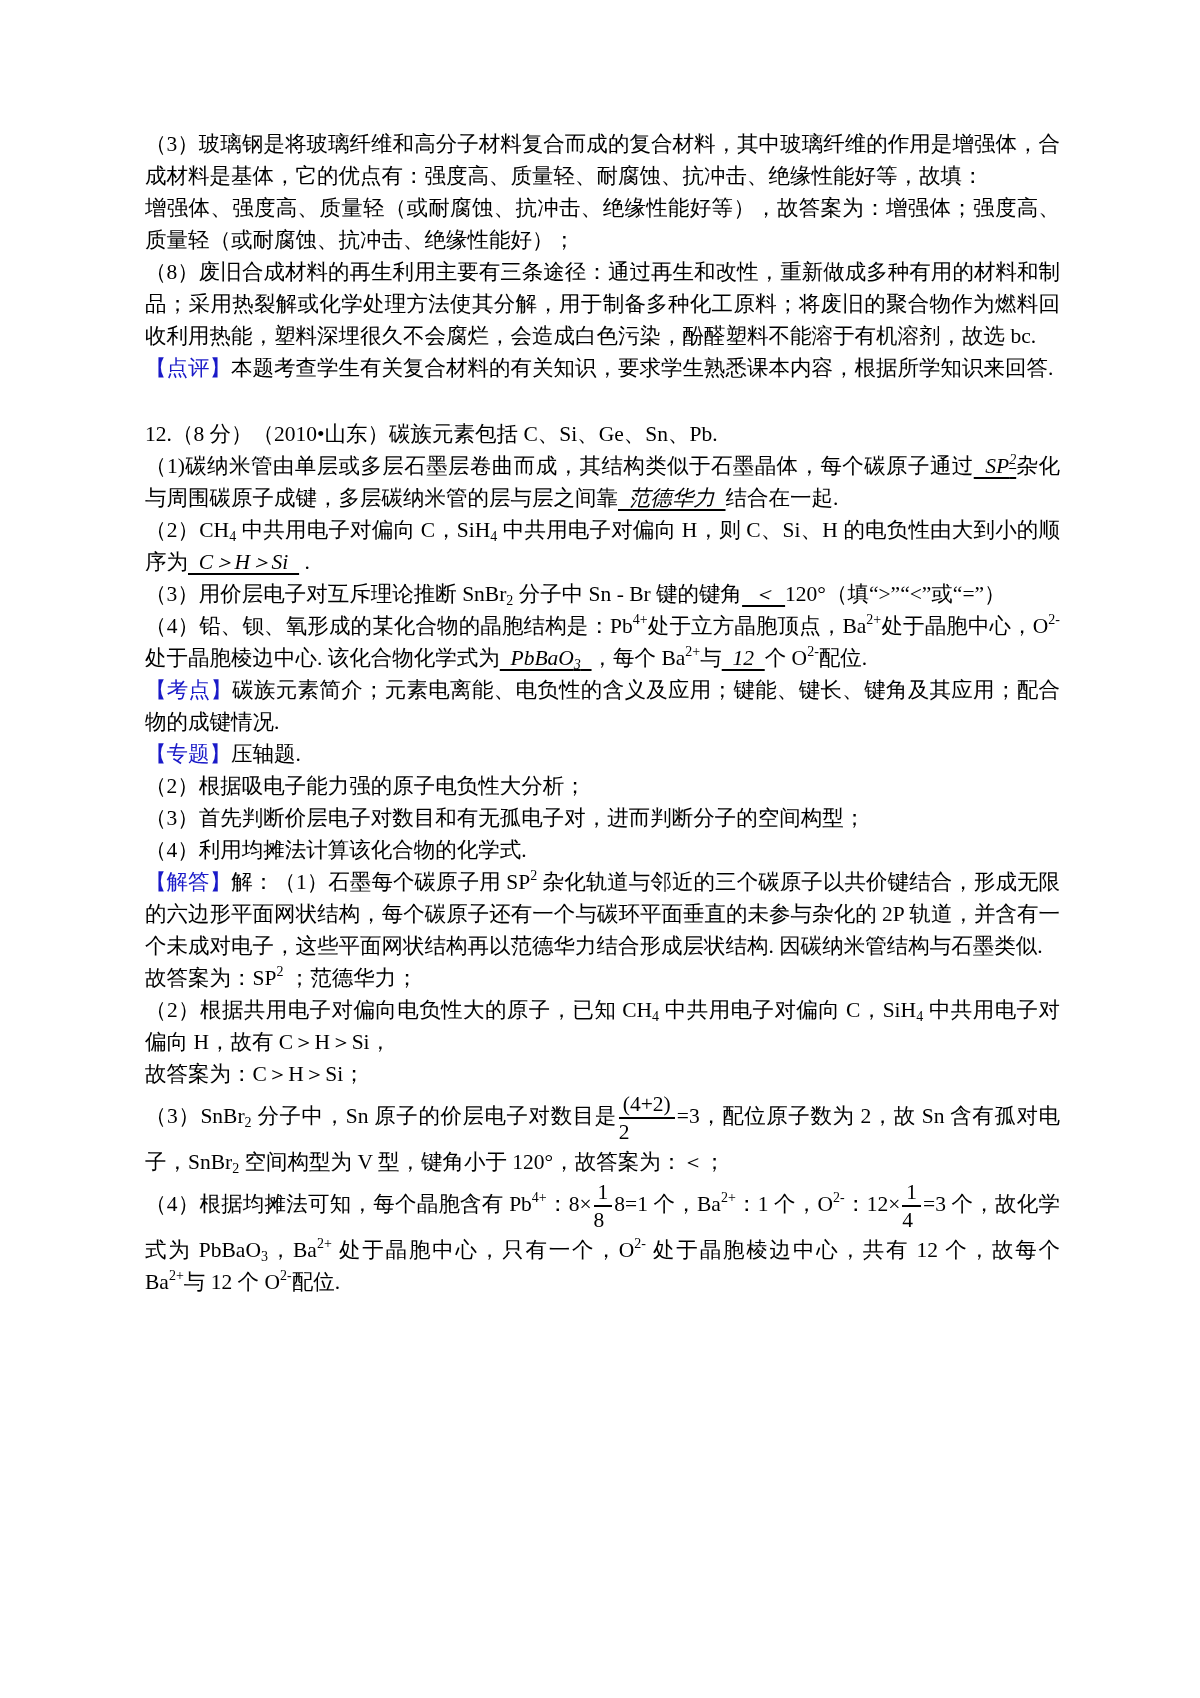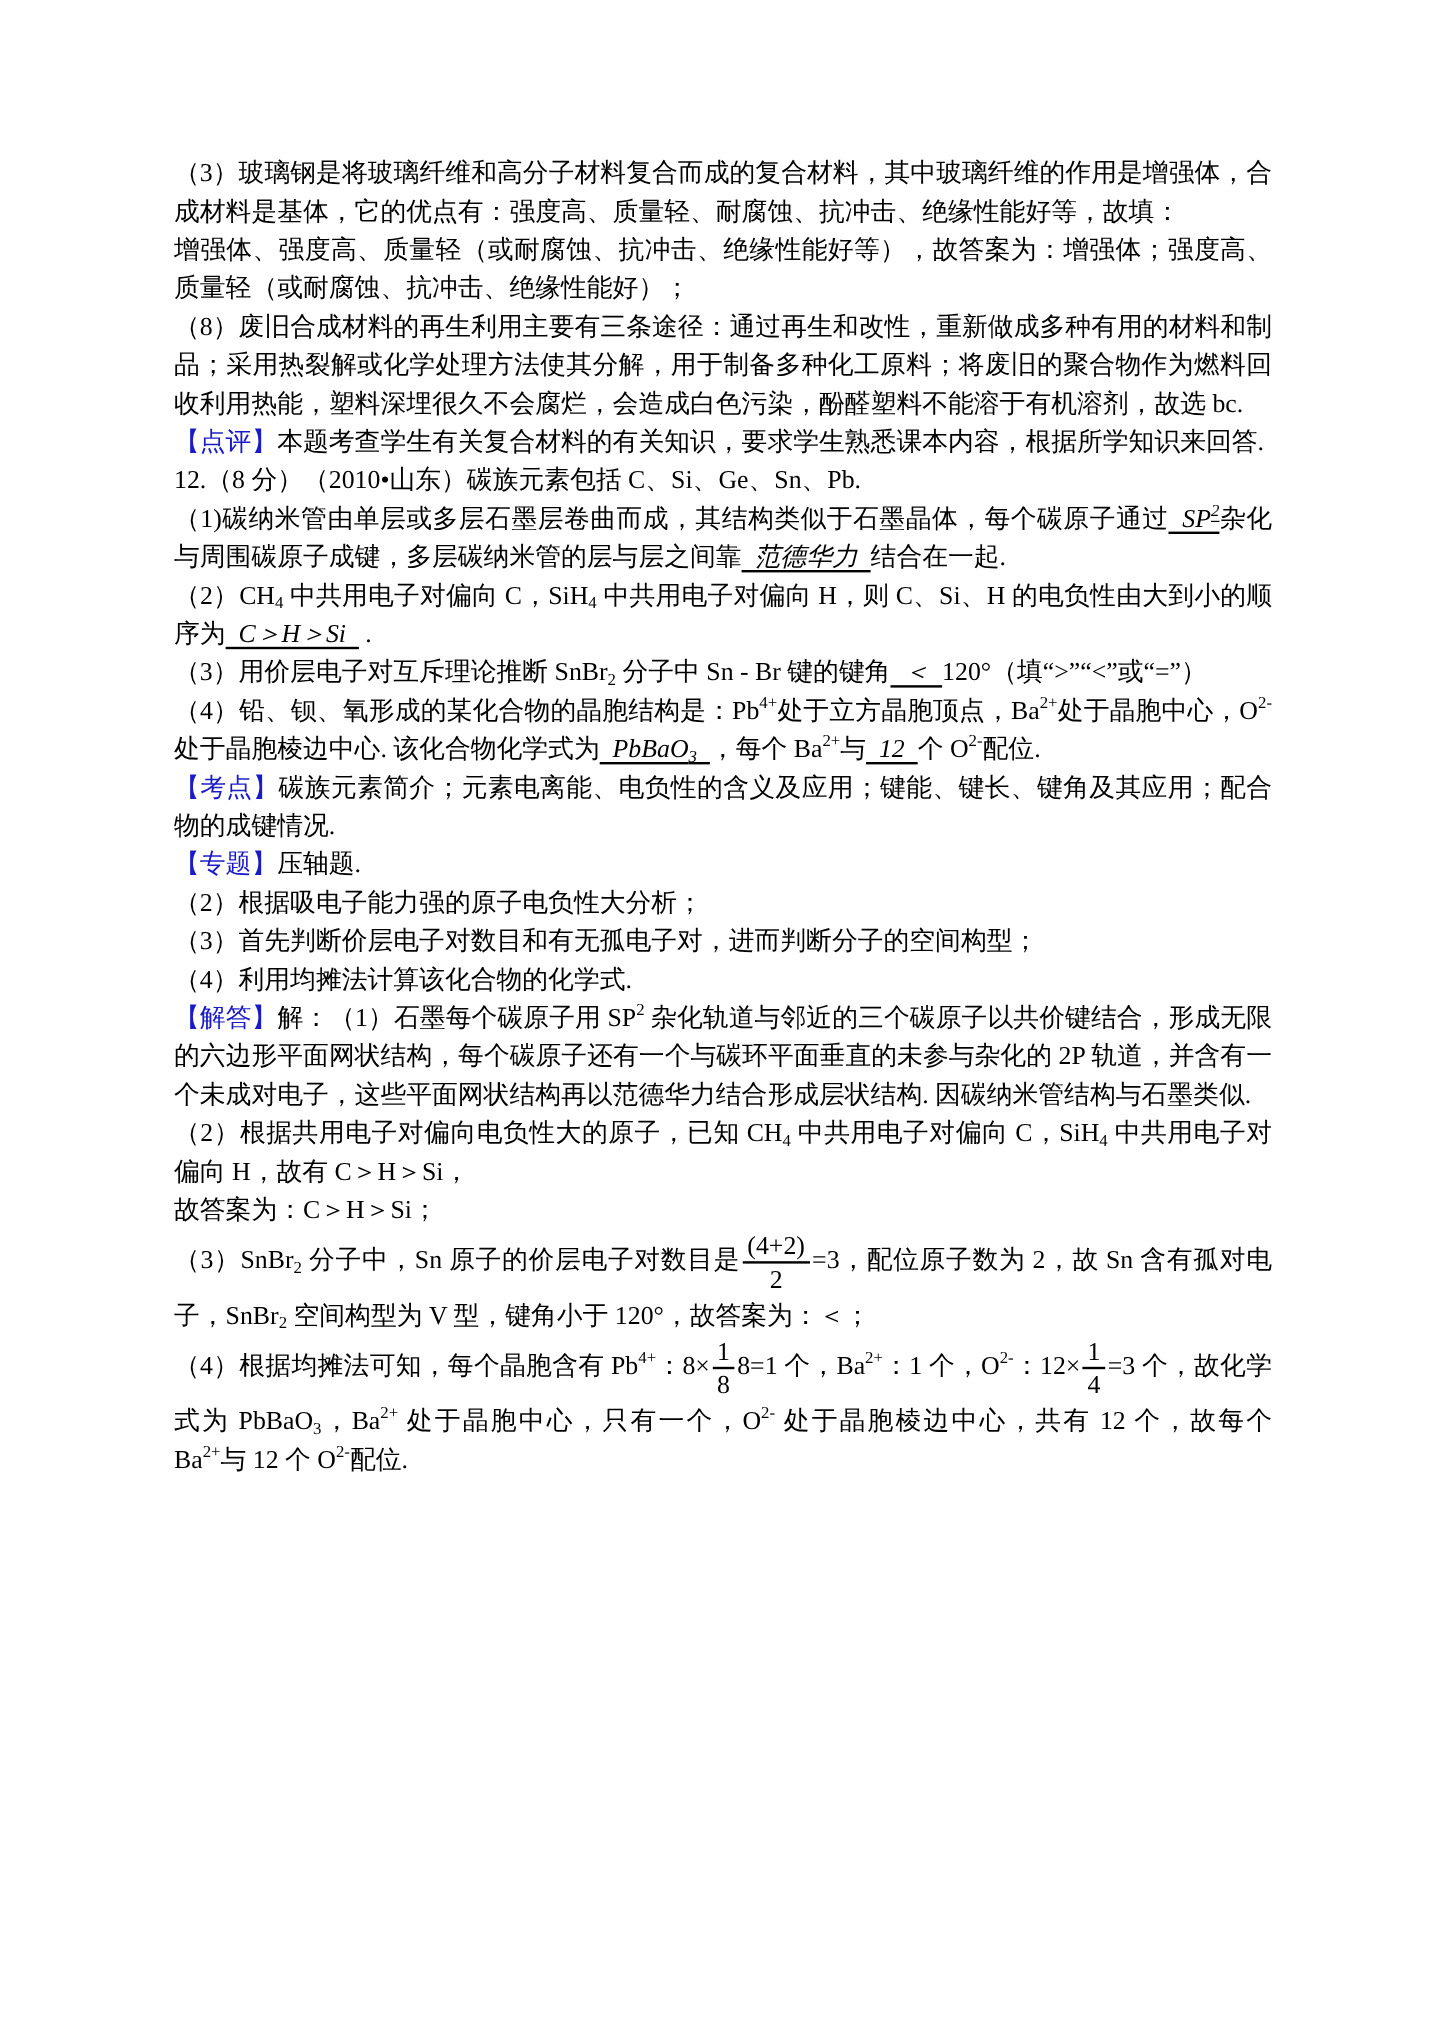--- a/index.html
+++ b/index.html
@@ -16,30 +16,29 @@
     position: absolute;
     left: 145px;
     top: 128px;
     width: 915px;
     font-size: 21.5px;
     line-height: 32px;
     text-align: justify;
     text-justify: inter-ideograph;
   }
   .para { margin: 0; }
-  .para.space-before { }
+  .para.space-before { margin-top: 34px; }
   .label { color: var(--label-color, #1a1ac8); }
   sup.sp { font-size: 14px; line-height: 0; vertical-align: 9px; letter-spacing: 0; }
   sub.sb { font-size: 14px; line-height: 0; vertical-align: -4px; }
   .blank { text-decoration: underline; text-underline-offset: 4px; font-style: italic; }
   .blank sup.sp { text-decoration: underline; }
   .frac {
     display: inline-block;
     vertical-align: middle;
-    text-align: center;
     line-height: 1.12;
     margin: 2px 2px;
   }
   .frac .num { display: block; border-bottom: 2px solid #000; padding: 0 4px 1px 4px; }
   .frac .den { display: block; padding-top: 1px; }
   .page-number {
     position: absolute;
     top: 1566px;
     left: 0;
     width: 100%;
@@ -62,19 +61,20 @@
       <p class="para">（1)碳纳米管由单层或多层石墨层卷曲而成，其结构类似于石墨晶体，每个碳原子通过<span class="blank">&nbsp;&nbsp;SP<sup class="sp">2</sup></span>杂化与周围碳原子成键，多层碳纳米管的层与层之间靠<span class="blank">&nbsp;&nbsp;范德华力&nbsp;&nbsp;</span>结合在一起.</p>
       <p class="para">（2）CH<sub class="sb">4</sub> 中共用电子对偏向 C，SiH<sub class="sb">4</sub> 中共用电子对偏向 H，则 C、Si、H 的电负性由大到小的顺序为<span class="blank">&nbsp;&nbsp;C＞H＞Si&nbsp;&nbsp;</span> .</p>
       <p class="para">（3）用价层电子对互斥理论推断 SnBr<sub class="sb">2</sub> 分子中 Sn - Br 键的键角<span class="blank">&nbsp;&nbsp;＜&nbsp;&nbsp;</span>120°（填“&gt;”“&lt;”或“=”）</p>
       <p class="para">（4）铅、钡、氧形成的某化合物的晶胞结构是：Pb<sup class="sp">4+</sup>处于立方晶胞顶点，Ba<sup class="sp">2+</sup>处于晶胞中心，O<sup class="sp">2-</sup>处于晶胞棱边中心. 该化合物化学式为<span class="blank">&nbsp;&nbsp;PbBaO<sub class="sb">3</sub>&nbsp;&nbsp;</span>，每个 Ba<sup class="sp">2+</sup>与<span class="blank">&nbsp;&nbsp;12&nbsp;&nbsp;</span>个 O<sup class="sp">2-</sup>配位.</p>
       <p class="para"><span class="label">【考点】</span>碳族元素简介；元素电离能、电负性的含义及应用；键能、键长、键角及其应用；配合物的成键情况.</p>
       <p class="para"><span class="label">【专题】</span>压轴题.</p>
       <p class="para">（2）根据吸电子能力强的原子电负性大分析；</p>
       <p class="para">（3）首先判断价层电子对数目和有无孤电子对，进而判断分子的空间构型；</p>
       <p class="para">（4）利用均摊法计算该化合物的化学式.</p>
       <p class="para"><span class="label">【解答】</span>解：（1）石墨每个碳原子用 SP<sup class="sp">2</sup> 杂化轨道与邻近的三个碳原子以共价键结合，形成无限的六边形平面网状结构，每个碳原子还有一个与碳环平面垂直的未参与杂化的 2P 轨道，并含有一个未成对电子，这些平面网状结构再以范德华力结合形成层状结构. 因碳纳米管结构与石墨类似.</p>
+      <p class="para">故答案为：SP<sup class="sp">2</sup> ；范德华力；</p>
       <p class="para">（2）根据共用电子对偏向电负性大的原子，已知 CH<sub class="sb">4</sub> 中共用电子对偏向 C，SiH<sub class="sb">4</sub> 中共用电子对偏向 H，故有 C＞H＞Si，</p>
       <p class="para">故答案为：C＞H＞Si；</p>
       <p class="para">（3）SnBr<sub class="sb">2</sub> 分子中，Sn 原子的价层电子对数目是<span class="frac"><span class="num">(4+2)</span><span class="den">2</span></span>=3，配位原子数为 2，故 Sn 含有孤对电子，SnBr<sub class="sb">2</sub> 空间构型为 V 型，键角小于 120°，故答案为：＜；</p>
       <p class="para">（4）根据均摊法可知，每个晶胞含有 Pb<sup class="sp">4+</sup>：8×<span class="frac"><span class="num">1</span><span class="den">8</span></span>8=1 个，Ba<sup class="sp">2+</sup>：1 个，O<sup class="sp">2-</sup>：12×<span class="frac"><span class="num">1</span><span class="den">4</span></span>=3 个，故化学式为 PbBaO<sub class="sb">3</sub>，Ba<sup class="sp">2+</sup> 处于晶胞中心，只有一个，O<sup class="sp">2-</sup> 处于晶胞棱边中心，共有 12 个，故每个 Ba<sup class="sp">2+</sup>与 12 个 O<sup class="sp">2-</sup>配位.</p>
     </div>
   <div class="page-number">10</div>
 </div>
 
 </body></html>

